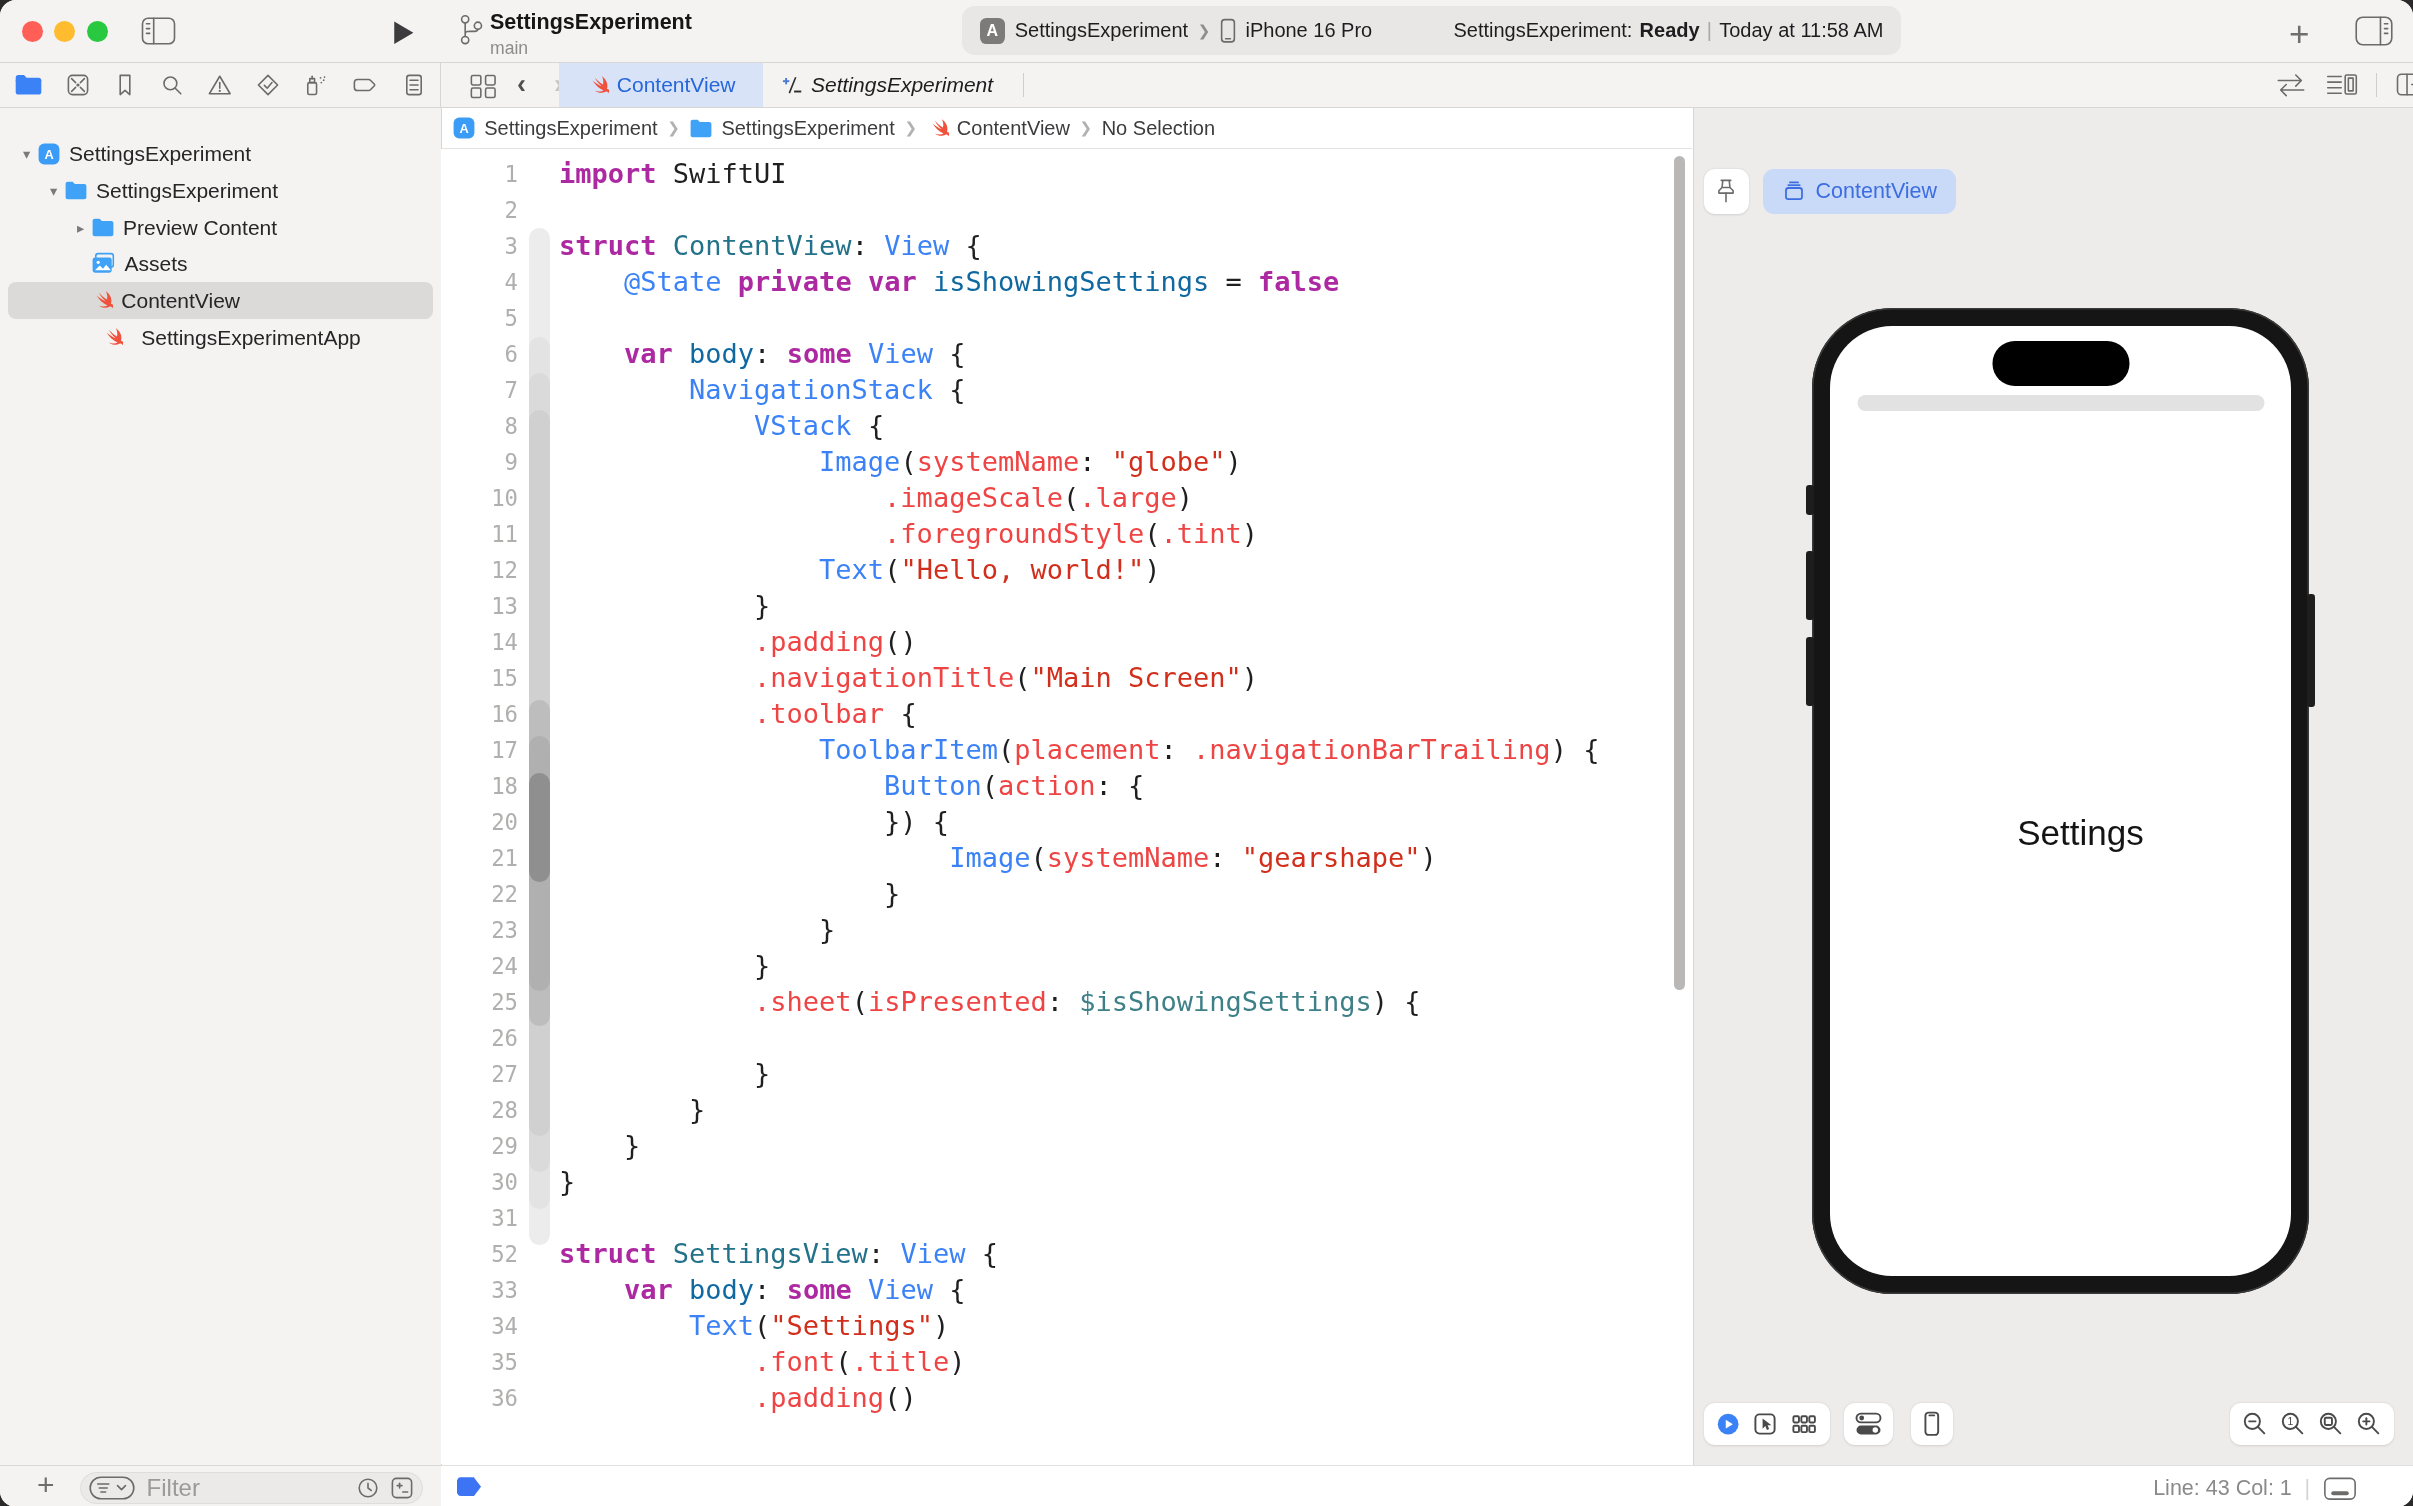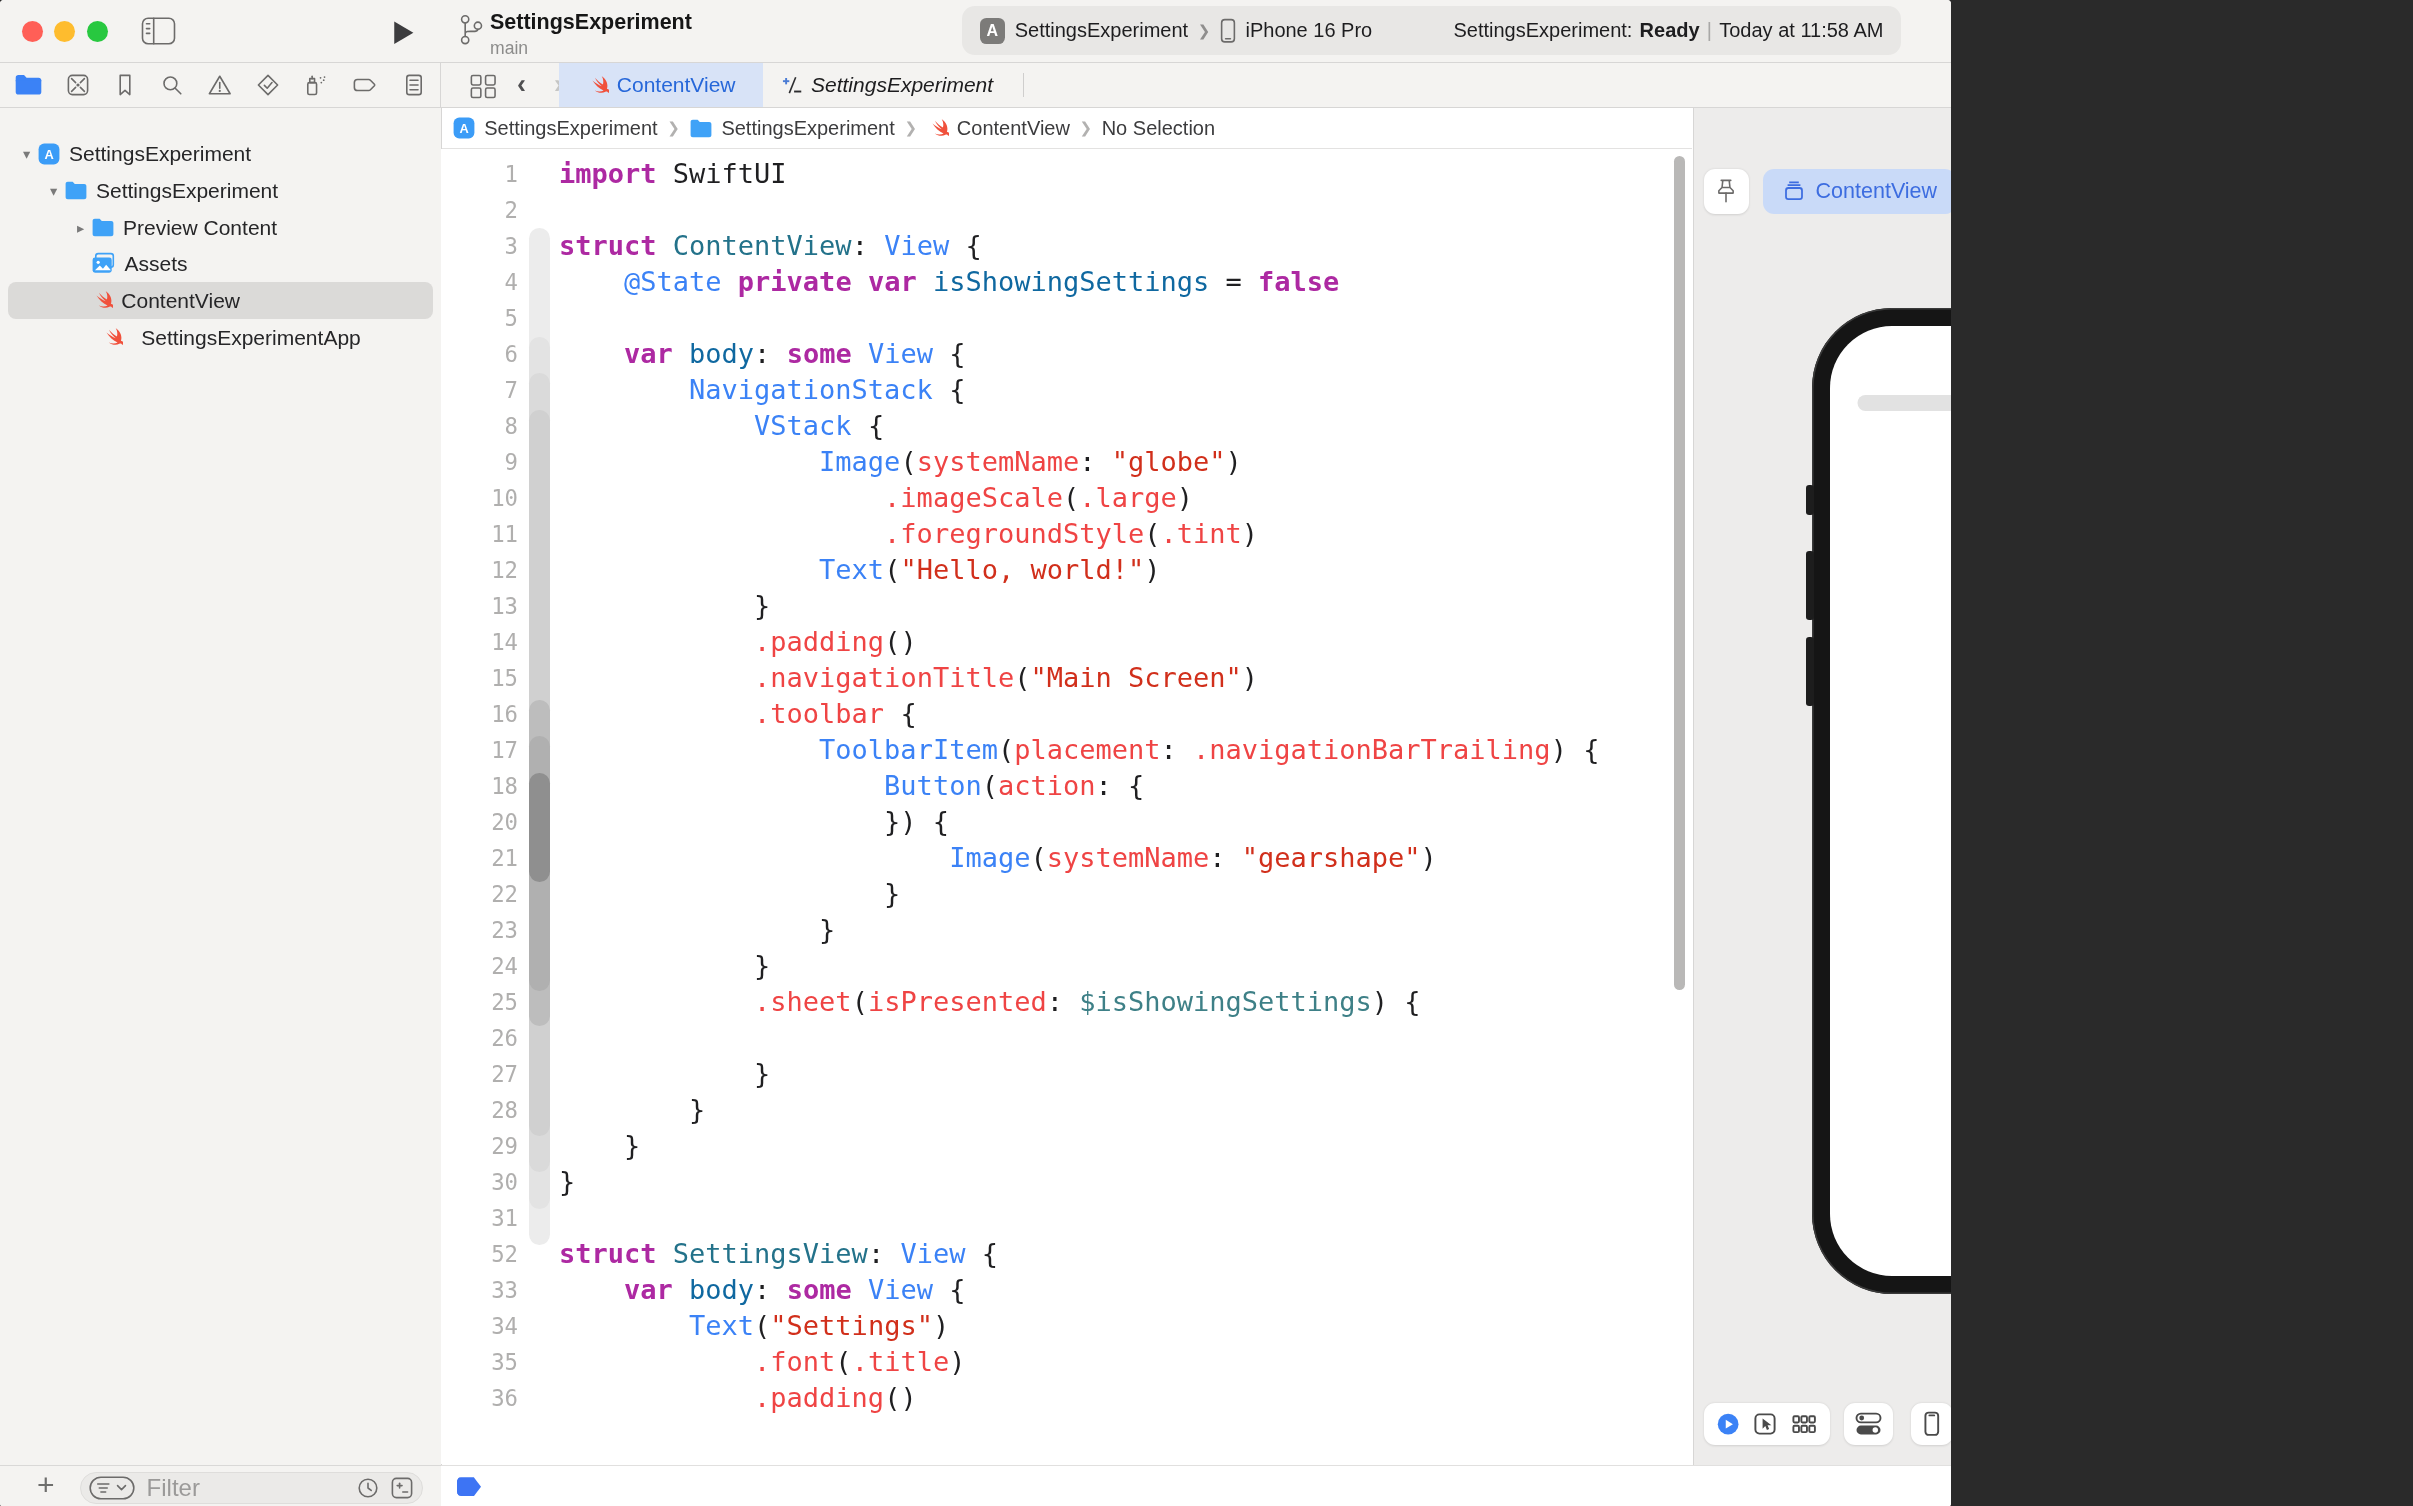--- a/index.html
+++ b/index.html
@@ -1,17 +1,17 @@
 <!DOCTYPE html>
 <html style="font-size:12.8px"><head>
 <meta charset="utf-8">
 <style>
   html,body{margin:0;padding:0;background:#2a2a2a;}
-  .win{position:relative;width:1951px;height:1507px;background:#fff;overflow:hidden;
-       font-family:"Liberation Sans",sans-serif;border-radius:4px;}
+  .win{position:relative;width:2413px;height:1507px;background:#fff;overflow:hidden;
+       font-family:"Liberation Sans",sans-serif;border-radius:16px;}
   .abs{position:absolute;}
   
   .titlebar{left:0;top:0;width:2413px;height:62px;background:#f4f3f1;border-bottom:0.8px solid #d7d6d5;}
   .tl{position:absolute;top:21px;width:21px;height:21px;border-radius:50%;}
   .row2{left:0;top:63px;width:2413px;height:44px;background:#f4f3f1;border-bottom:0.8px solid #d7d6d5;}
   .jumpbar{left:441px;top:108px;width:1251px;height:41px;background:#ffffff;border-bottom:0.8px solid #e3e2e1;
            display:flex;align-items:center;gap:8px;padding-left:11.2px;box-sizing:border-box;}
   .jb-txt{font-size:20px;color:#3c3c3e;white-space:nowrap;}
   .jb-sep{font-size:15px;color:#b2b1b0;padding:0 1.6px;}
   .titleblock{position:absolute;left:490px;top:10.4px;}
@@ -75,21 +75,21 @@
   .pinbtn{position:absolute;left:9.6px;top:61px;width:45px;height:45px;background:#fff;border-radius:11.2px;
           box-shadow:0 0.8px 2.4px rgba(0,0,0,.12);display:flex;align-items:center;justify-content:center;}
   .previewpill{position:absolute;left:69px;top:61px;height:45px;background:#c9daf8;border-radius:11.2px;
                display:flex;align-items:center;gap:9.6px;padding:0 19px;}
   .previewpill .lbl{font-size:21.5px;color:#3d6de0;font-weight:500;}
   .phone{position:absolute;left:118px;top:200px;width:497px;height:986px;background:#151515;border-radius:80px;
          box-shadow:0 0 0 1.6px #3a3a3a inset;}
   .screen{position:absolute;left:17.6px;top:17.6px;right:17.6px;bottom:17.6px;background:#ffffff;border-radius:62px;overflow:hidden;}
   .island{position:absolute;left:50%;top:15px;transform:translateX(-50%);width:137px;height:45px;background:#000;border-radius:22.3px;}
   .navbar-ph{position:absolute;left:50%;top:69px;transform:translateX(-50%);width:407px;height:16px;background:#e2e2e2;border-radius:8px;}
-  .devtext{position:absolute;left:0;right:0;top:487px;text-align:center;font-size:25px;color:#141414;margin-left:40px;}
+  .devtext{position:absolute;left:0;right:0;top:487px;text-align:center;font-size:35px;color:#141414;margin-left:40px;}
   .nub{position:absolute;background:#1d1d1d;border-radius:3.2px;}
   .cgroup{position:absolute;top:1295px;height:42px;background:#fff;border-radius:11.2px;
           box-shadow:0 0.8px 2.4px rgba(0,0,0,.12);display:flex;align-items:center;justify-content:space-evenly;}
   
   svg{display:block;}
   .ic{stroke:#6c6b6a;stroke-width:2;fill:none;stroke-linecap:round;stroke-linejoin:round;}
   .ic3{stroke:#4a4a4a;stroke-width:2.4;fill:none;stroke-linecap:round;stroke-linejoin:round;}
 </style>
 </head>
 <body>

